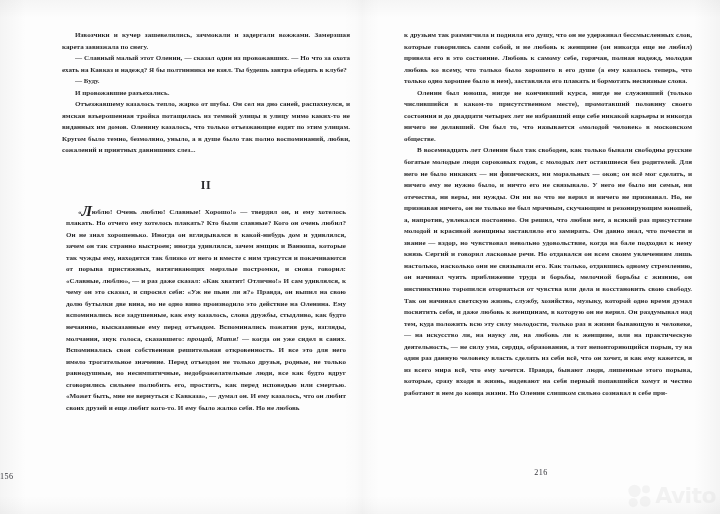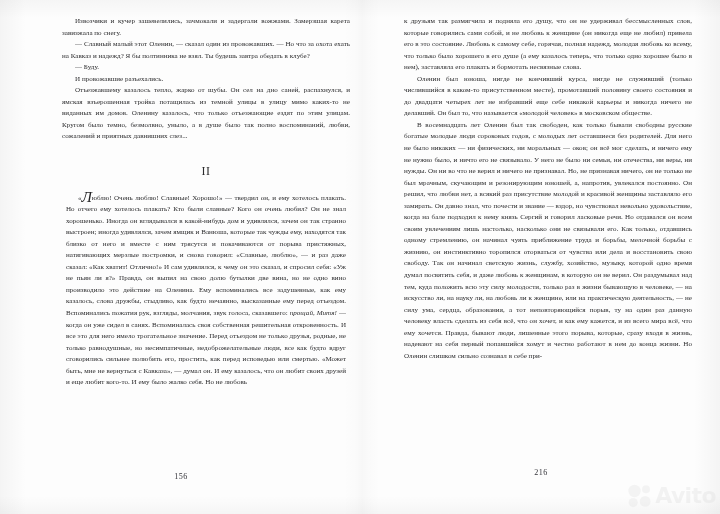--- a/index.html
+++ b/index.html
@@ -57,30 +57,31 @@
     pointer-events: none;
   }
   #edge-shade-bottom {
     position: absolute; left: 0; bottom: 0; width: 720px; height: 18px;
     background: linear-gradient(to top, rgba(0,0,0,0.03), rgba(0,0,0,0));
     pointer-events: none;
   }
 
   .text-col {
     position: absolute;
-    top: 16px;
+    top: 30px;
     width: 288px;
     font-size: 7.05px;
     line-height: 11.55px;
     color: #2b2b2d;
     text-align: justify;
     text-justify: inter-word;
     -webkit-hyphens: none;
     hyphens: none;
     letter-spacing: 0.02px;
+    font-weight: bold;
   }
   #col-left  { left: 62px; }
   #col-right { left: 404px; }
 
   .para {
     margin: 0;
     text-indent: 13px;
   }
   .para.noindent { text-indent: 0; }
 
@@ -112,21 +113,21 @@
   em.it {
     font-style: italic;
   }
 
   .folio {
     position: absolute;
     font-size: 8.1px;
     color: #34343a;
     letter-spacing: 0.5px;
   }
-  #folio-left  { left: 0;    top: 472px; width: 362px; text-align: center; }
+  #folio-left  { left: 0;    top: 472px; width: 362px; text-align: left; }
   #folio-right { left: 362px;top: 468px; width: 358px; text-align: center; }
 
   
   #watermark {
     position: absolute;
     right: 4px;
     bottom: 6px;
     display: flex;
     align-items: center;
     gap: 2px;

